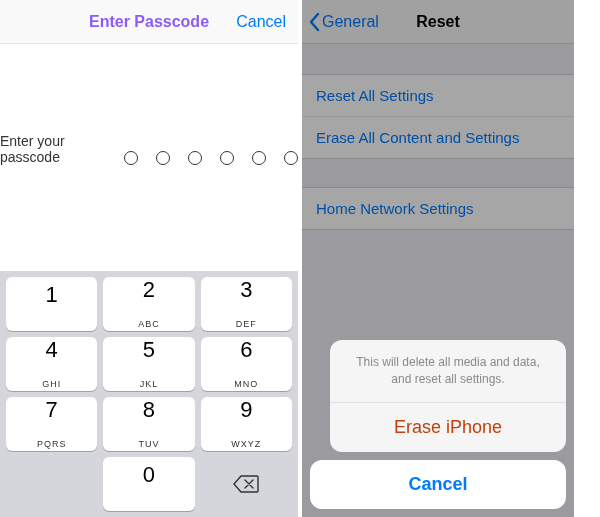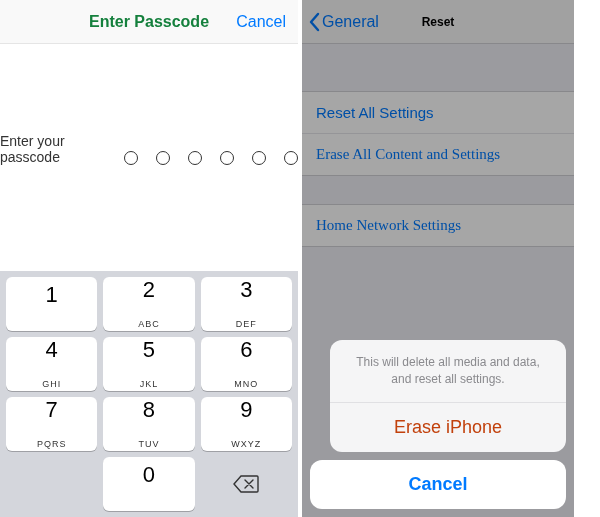--- a/index.html
+++ b/index.html
@@ -3,41 +3,41 @@
   <meta charset="utf-8">
   <style>
     * { margin: 0; padding: 0; box-sizing: border-box; font-family: -apple-system, "Helvetica Neue", Helvetica, Arial, sans-serif; }
     body { background: #fff; display: flex; width: 600px; height: 517px; overflow: hidden; }
     .screen { position: relative; height: 100%; background: #fff; }
     .screen-left { width: 298px; display: flex; flex-direction: column; }
     .divider-gap { width: 4px; background: #fff; }
     .screen-right { width: 272px; background: #efeff4; }
     
     .pc-header { height: 44px; display: flex; align-items: center; justify-content: center; position: relative; border-bottom: 1px solid #e5e5e5; background: #f9f9f9; }
-    .pc-title { font-size: 16px; font-weight: 600; color: #15803d; }
+    .pc-title { font-size: 16px; font-weight: 600; color: #8b5cf6; }
     .pc-cancel { position: absolute; right: 12px; top: 0; height: 44px; display: flex; align-items: center; font-size: 16px; color: #007aff; }
     .pc-body { flex: 1 1 auto; display: flex; flex-direction: row; align-items: center; justify-content: center; }
     .pc-prompt { font-size: 14px; color: #333; margin-bottom: 18px; }
     .pc-dots { display: flex; gap: 18px; }
     .pc-dot { width: 14px; height: 14px; border: 1.4px solid #333; border-radius: 50%; }
     .keypad { display: grid; grid-template-columns: repeat(3, 1fr); gap: 6px; padding: 6px; background: #d4d6dc; }
     .key { background: #fff; border-radius: 6px; height: 54px; display: flex; flex-direction: column; align-items: center; justify-content: center; box-shadow: 0 1px 0 rgba(0,0,0,0.25); cursor: pointer; }
     .key-num { font-size: 22px; font-weight: 400; color: #000; line-height: 1; }
     .key-sub { font-size: 9px; letter-spacing: 1px; color: #333; margin-top: 18px; }
     .key-blank { background: transparent; box-shadow: none; cursor: default; }
     .key-del { background: transparent; box-shadow: none; display: flex; align-items: center; justify-content: center; }
     
     .rs-header { height: 44px; position: relative; display: flex; align-items: center; justify-content: center; background: #f7f7f8; border-bottom: 1px solid #d1d1d6; }
     .rs-back { position: absolute; left: 6px; top: 0; height: 44px; display: flex; align-items: center; color: #007aff; font-size: 16px; }
     .rs-back svg { margin-right: 2px; }
-    .rs-title { font-size: 12px; font-weight: 700; color: #000; }
+    .rs-title { font-size: 16px; font-weight: 700; color: #000; }
     .rs-list { padding-top: 30px; }
-    .rs-group { margin-bottom: 28px; background: #fff; border-top: 1px solid #d1d1d6; border-bottom: 1px solid #d1d1d6; margin-top: 17px; }
+    .rs-group { margin-bottom: 28px; background: #fff; border-top: 1px solid #d1d1d6; border-bottom: 1px solid #d1d1d6; }
     .rs-item { font-size: 15px; color: #007aff; padding: 12px 14px; border-bottom: 1px solid #e5e5ea; }
-    .rs-item:last-child { border-bottom: none; font-family: Liberation Serif, serif; }
+    .rs-item:last-child { border-bottom: none; }
     .dim-overlay { position: absolute; inset: 0; background: rgba(0,0,0,0.35); }
     .action-sheet { position: absolute; left: 8px; right: 8px; bottom: 8px; }
     .as-block { background: rgba(248,248,249,0.97); border-radius: 12px; overflow: hidden; margin-bottom: 8px; margin-left: 20px; }
     .as-msg { font-size: 12px; color: #8a8a8e; text-align: center; padding: 14px 20px; line-height: 1.4; }
     .as-erase { font-size: 18px; color: #c2410c; text-align: center; padding: 14px 0; border-top: 1px solid #e0e0e3; cursor: pointer; }
     .as-cancel { background: #fff; border-radius: 12px; text-align: center; font-size: 18px; font-weight: 600; color: #007aff; padding: 14px 0; cursor: pointer; }
   </style>
 </head>
 <body>
 

